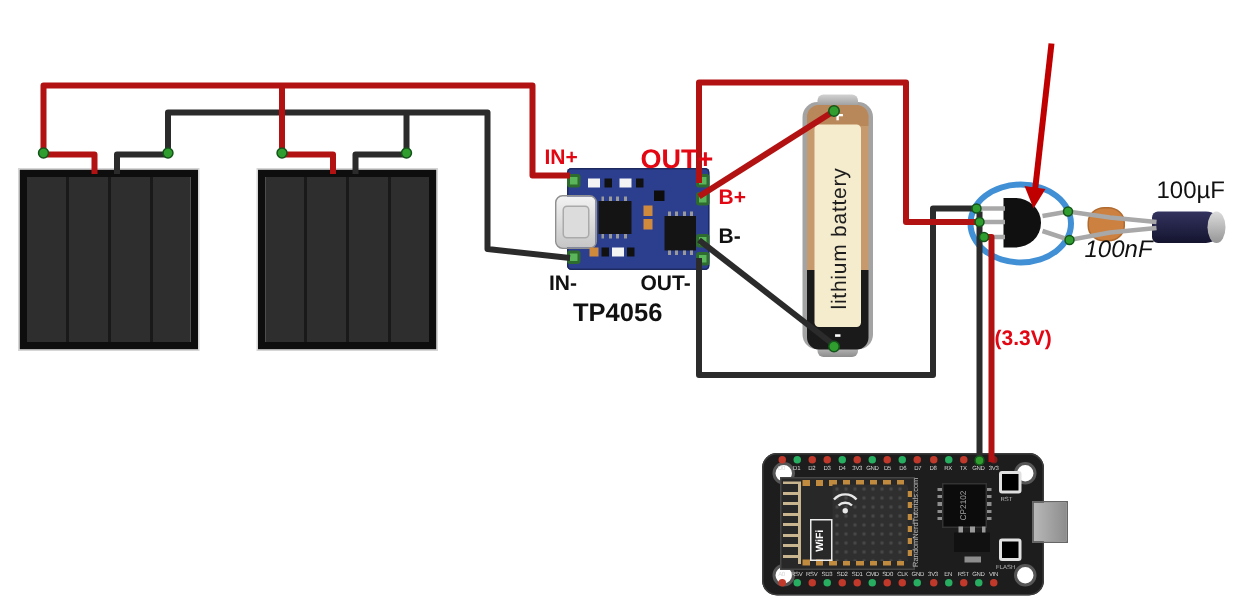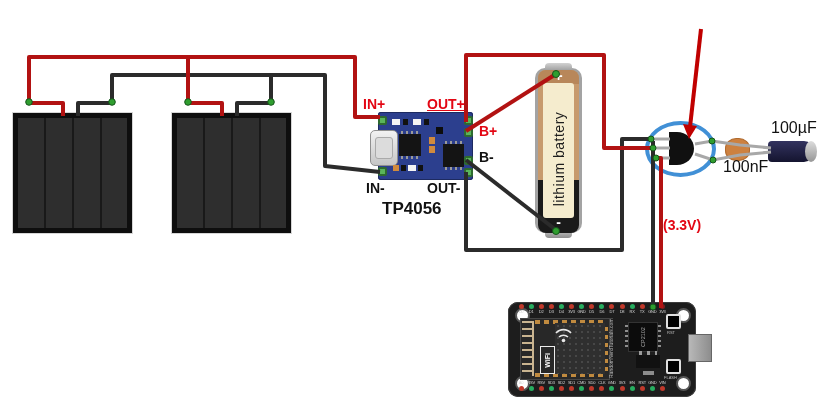--- a/index.html
+++ b/index.html
@@ -91,29 +91,29 @@
     background:linear-gradient(90deg,#b8b8b8,#8d8d8d);border:1px solid #666;}
   .pc{position:absolute;width:10px;display:flex;flex-direction:column;align-items:center;gap:1px;}
   .pindot{width:5px;height:5px;border-radius:50%;}
   .pinlabel{font-size:4px;color:#d6d6d6;letter-spacing:-0.2px;line-height:4px;}
 
   
   .t{position:absolute;color:#111;white-space:nowrap;}
   .red{color:#e30613;}
   .b{font-weight:bold;}
   .lbl-inp{left:363px;top:96px;font-size:14px;}
-  .lbl-outp{left:427px;top:96px;font-size:14px;text-decoration:underline;}
+  .lbl-outp{left:427px;top:96px;font-size:18px;}
   .lbl-bp{left:479px;top:123px;font-size:14px;}
   .lbl-bm{left:479px;top:149px;font-size:14px;}
   .lbl-inm{left:366px;top:180px;font-size:14px;}
   .lbl-outm{left:427px;top:180px;font-size:14px;}
   .lbl-tp{left:382px;top:199px;font-size:17px;}
   .lbl-mcp{left:633px;top:5px;font-size:16px;}
   .lbl-uF{left:771px;top:119px;font-size:16px;}
-  .lbl-nF{left:723px;top:158px;font-size:16px;}
+  .lbl-nF{left:723px;top:158px;font-size:16px;font-style:italic;}
   .lbl-33{left:663px;top:217px;font-size:14px;}
 
   svg.overlay{position:absolute;left:0;top:0;pointer-events:none;}
 </style>
 </head>
 <body>
 
 <div id="stage">
 
   <div class="solar-panel p1"></div>

